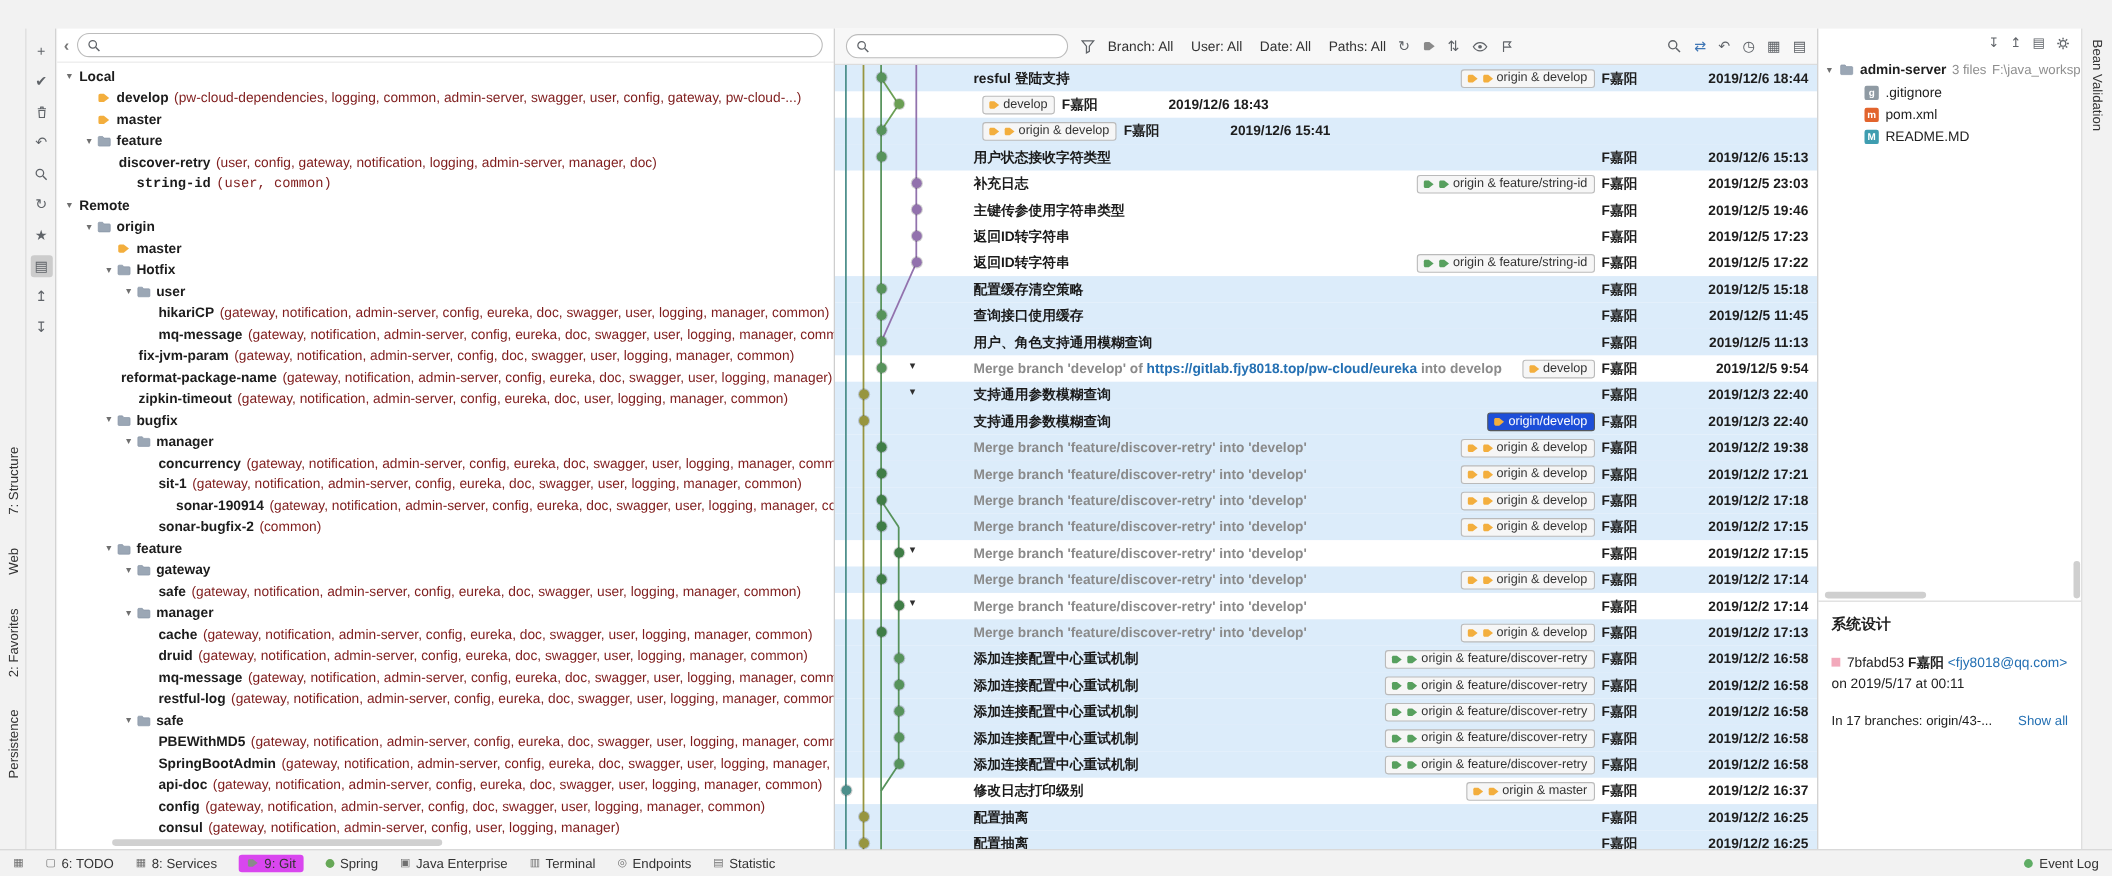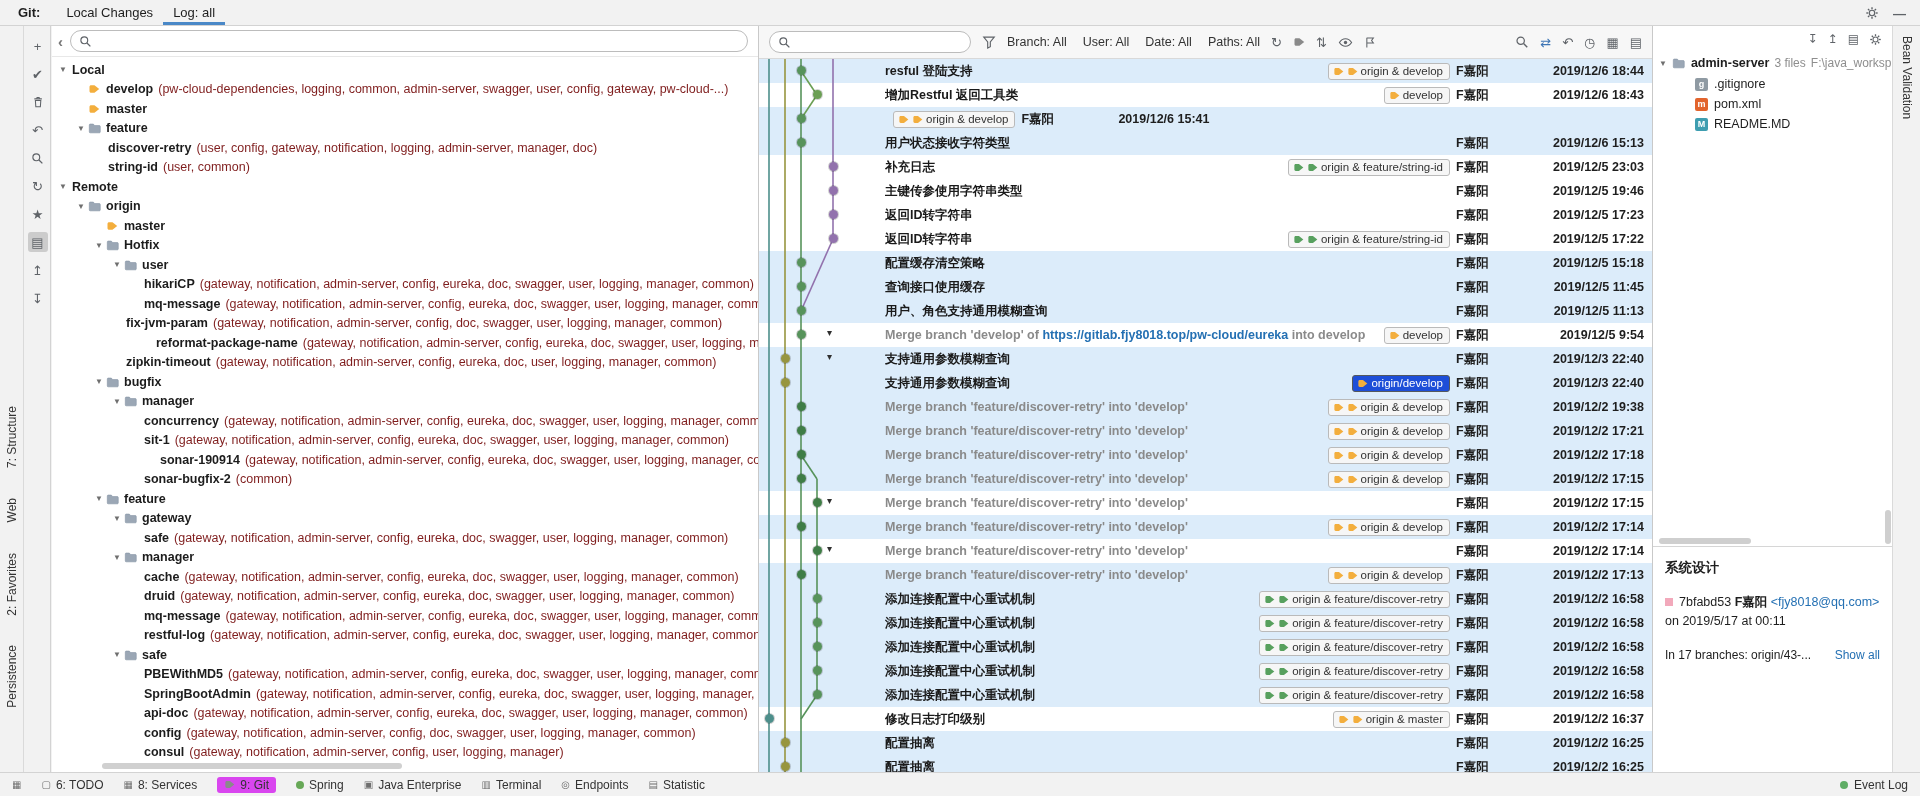--- a/index.html
+++ b/index.html
@@ -131,39 +131,20 @@
         <circle cx="8" cy="8" r="1.8" fill="currentColor"></circle>
       </symbol>
     <symbol id="i-flag" viewBox="0 0 16 16">
         <path d="M3.5 2v12M3.5 2.5h8l-2.2 3 2.2 3h-8" fill="none" stroke="currentColor" stroke-width="1.3"></path>
       </symbol>
   </defs>
 </svg>
 
 <div class="app">
 
-  <div class="topbar">
-    <span class="git-label">Git:</span>
-    <div class="tabs">
-      <div class="tab">
-          <span>Local Changes</span>
-        </div>
-      <div class="tab sel">
-          <span>Log: all</span>
-        </div>
-    </div>
-    <div class="topbar-right">
-      <span class="ic">
-          <svg width="14" height="14" viewBox="0 0 16 16">
-            <use href="#i-gear"></use>
-          </svg>
-        </span>
-      <span class="ic" style="font-weight:bold">—</span>
-    </div>
-  </div>
 
   <div class="stripe stripe-left">
       <span class="vlabel">7: Structure</span>
       <span class="vlabel">Web</span>
       <span class="vlabel">2: Favorites</span>
       <span class="vlabel">Persistence</span>
     </div>
 
   <div class="vctoolbar">
       <span class="vcicon">+</span>
@@ -229,21 +210,21 @@
               <use href="#i-folder"></use>
             </svg>
           </span>
           <span class="tname">feature</span>
         </div>
         <div class="trow" style="padding-left: 40px;">
           <span class="chev">&nbsp;</span>
           <span class="tname">discover-retry</span>
           <span class="tdet">(user, config, gateway, notification, logging, admin-server, manager, doc)</span>
         </div>
-        <div class="trow" style="padding-left: 40px;">
+        <div class="trow" style="padding-left: 56px; font-family: Liberation Mono, monospace;">
           <span class="chev">&nbsp;</span>
           <span class="tname">string-id</span>
           <span class="tdet">(user, common)</span>
         </div>
         <div class="trow" style="padding-left: 4px;">
           <span class="chev">▼</span>
           <span class="tname">Remote</span>
         </div>
         <div class="trow" style="padding-left: 22px;">
           <span class="chev">▼</span>
@@ -289,21 +270,21 @@
         <div class="trow" style="padding-left: 76px;">
           <span class="chev">&nbsp;</span>
           <span class="tname">mq-message</span>
           <span class="tdet">(gateway, notification, admin-server, config, eureka, doc, swagger, user, logging, manager, common)</span>
         </div>
         <div class="trow" style="padding-left: 58px;">
           <span class="chev">&nbsp;</span>
           <span class="tname">fix-jvm-param</span>
           <span class="tdet">(gateway, notification, admin-server, config, doc, swagger, user, logging, manager, common)</span>
         </div>
-        <div class="trow" style="padding-left: 88px;">
+        <div class="trow" style="padding-left: 42px;">
           <span class="chev">&nbsp;</span>
           <span class="tname">reformat-package-name</span>
           <span class="tdet">(gateway, notification, admin-server, config, eureka, doc, swagger, user, logging, manager)</span>
         </div>
         <div class="trow" style="padding-left: 58px;">
           <span class="chev">&nbsp;</span>
           <span class="tname">zipkin-timeout</span>
           <span class="tdet">(gateway, notification, admin-server, config, eureka, doc, user, logging, manager, common)</span>
         </div>
         <div class="trow" style="padding-left: 40px;">
@@ -504,21 +485,20 @@
                 </svg>
               </span>
               <span>origin &amp; develop</span>
             </span>
           </span>
           <span class="cauthor">F嘉阳</span>
           <span class="cdate">2019/12/6 18:44</span>
         </div>
         <div class="crow">
           <span class="dot" style="left: 54px; background: rgb(107, 159, 84);"></span>
-          <span class="cmsg">增加Restful 返回工具类</span>
           <span class="clabels">
             <span class="pill">
               <span>
                 <svg width="11" height="11" viewBox="0 0 16 16" style="color:#f3ae3d">
                   <use href="#i-tag"></use>
                 </svg>
               </span>
               <span>develop</span>
             </span>
           </span>

